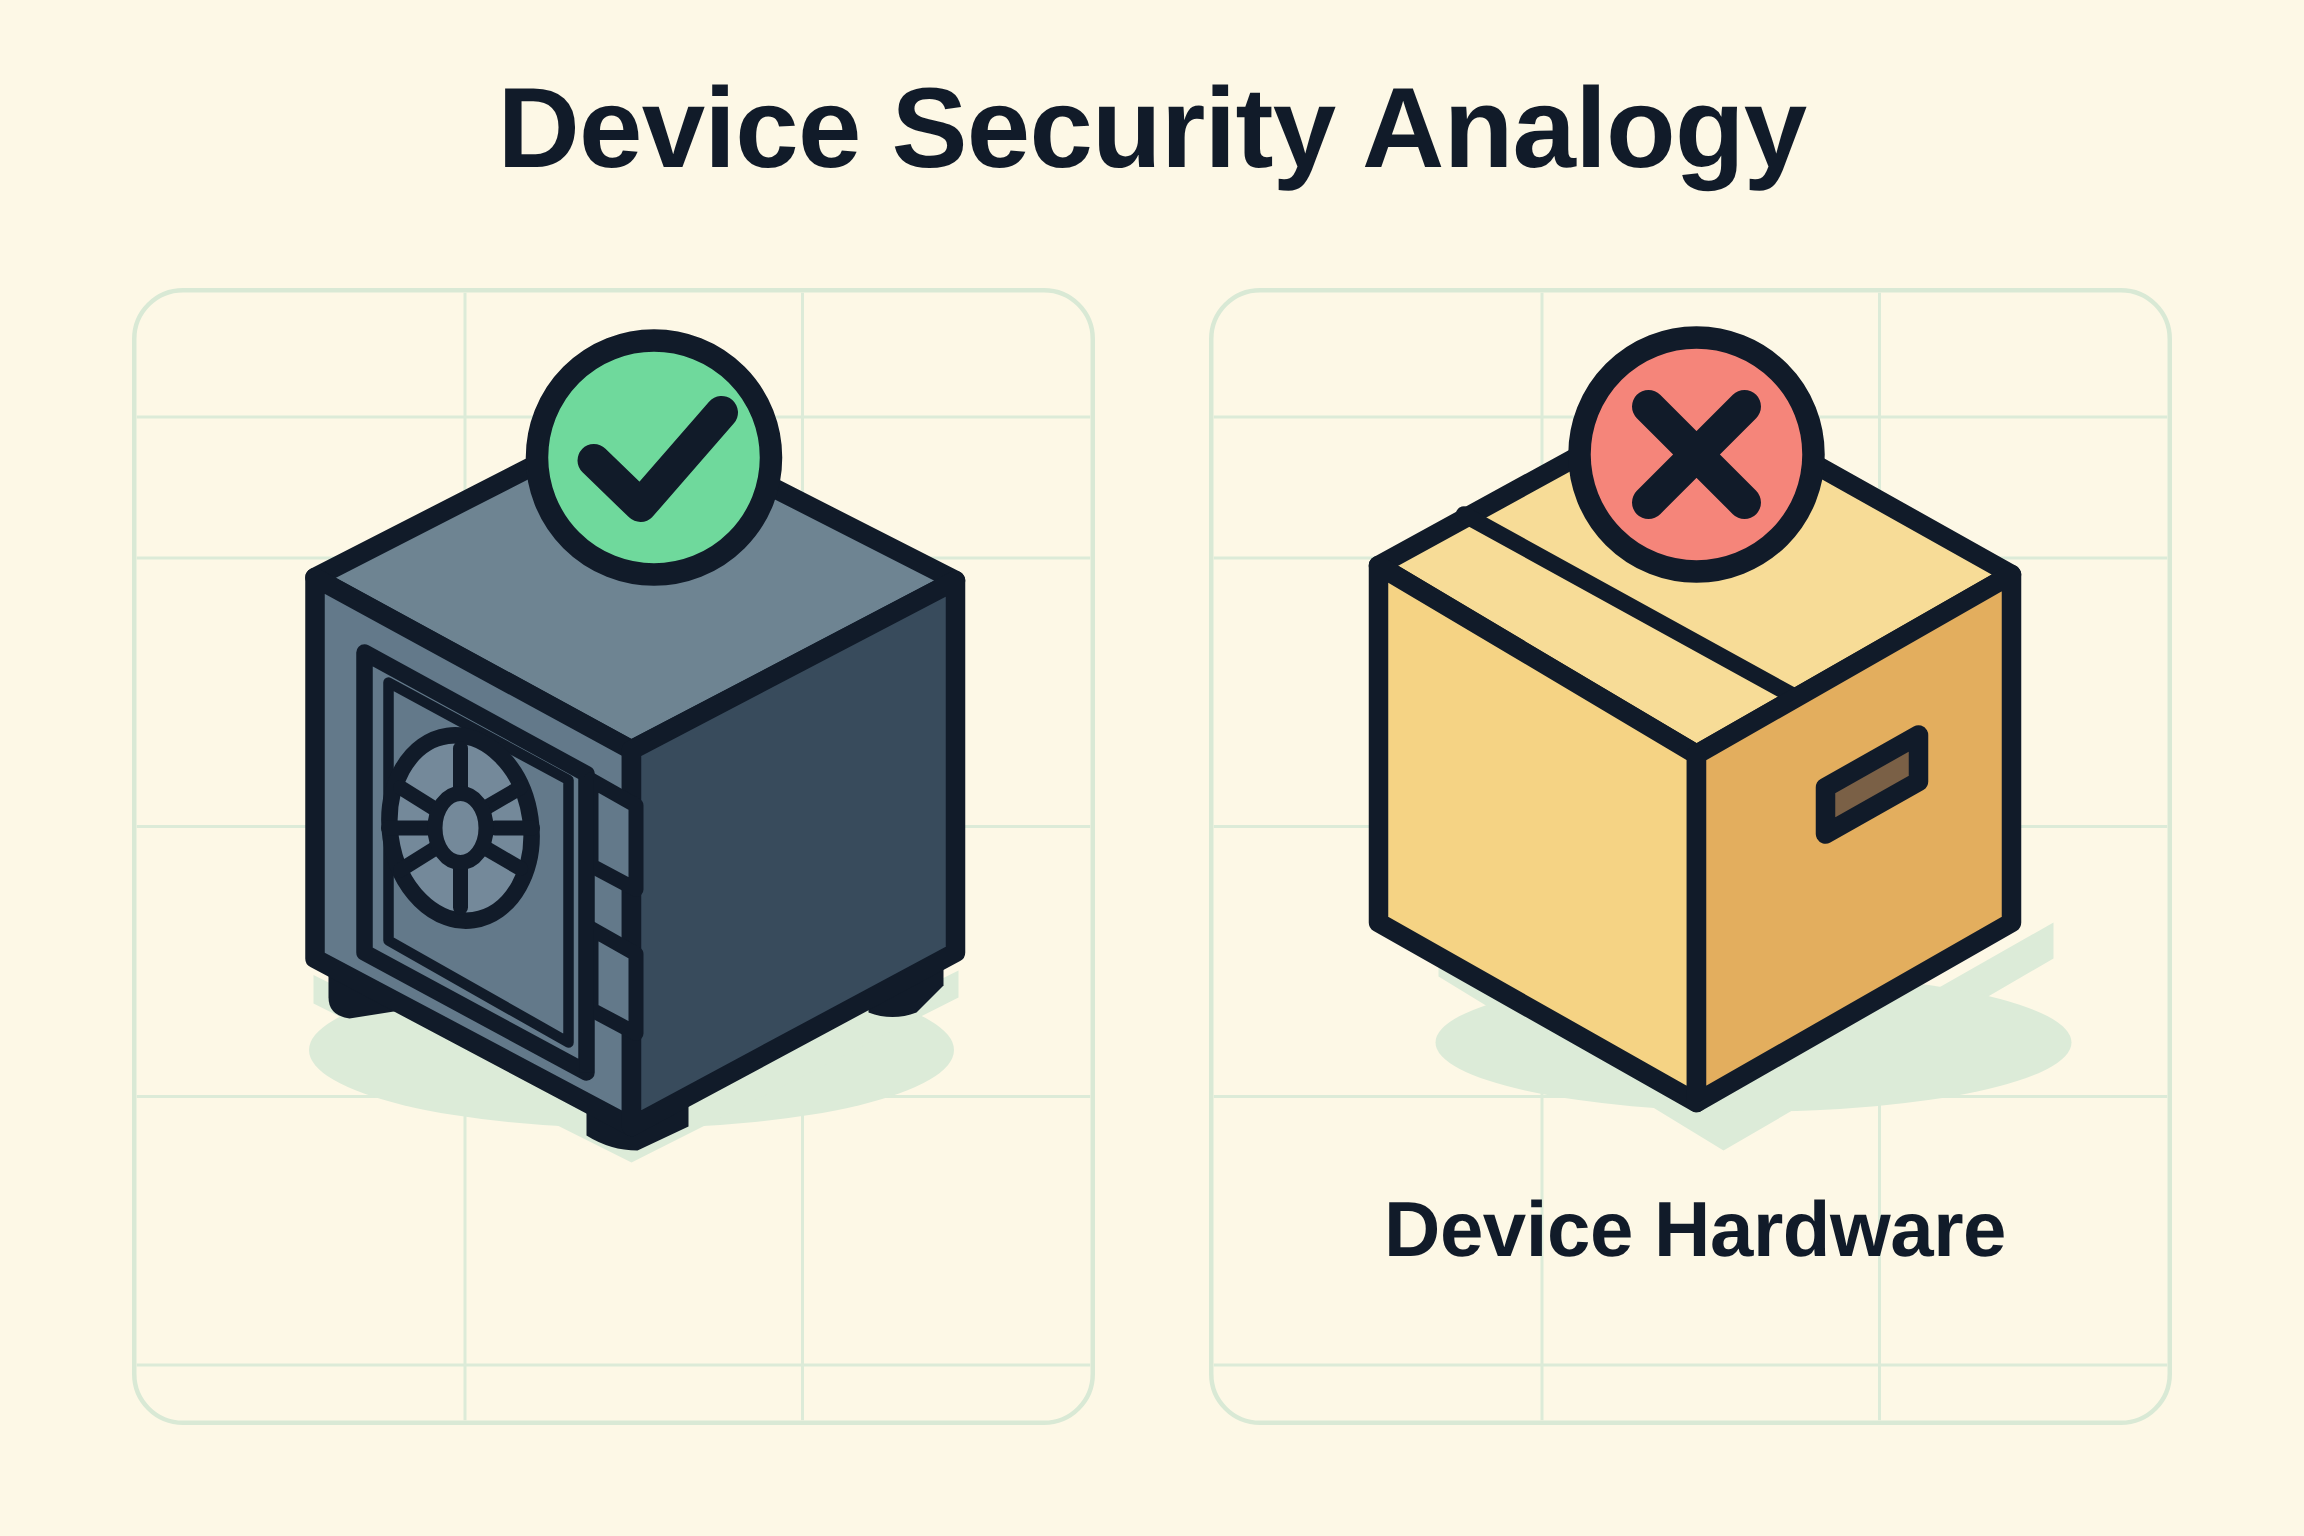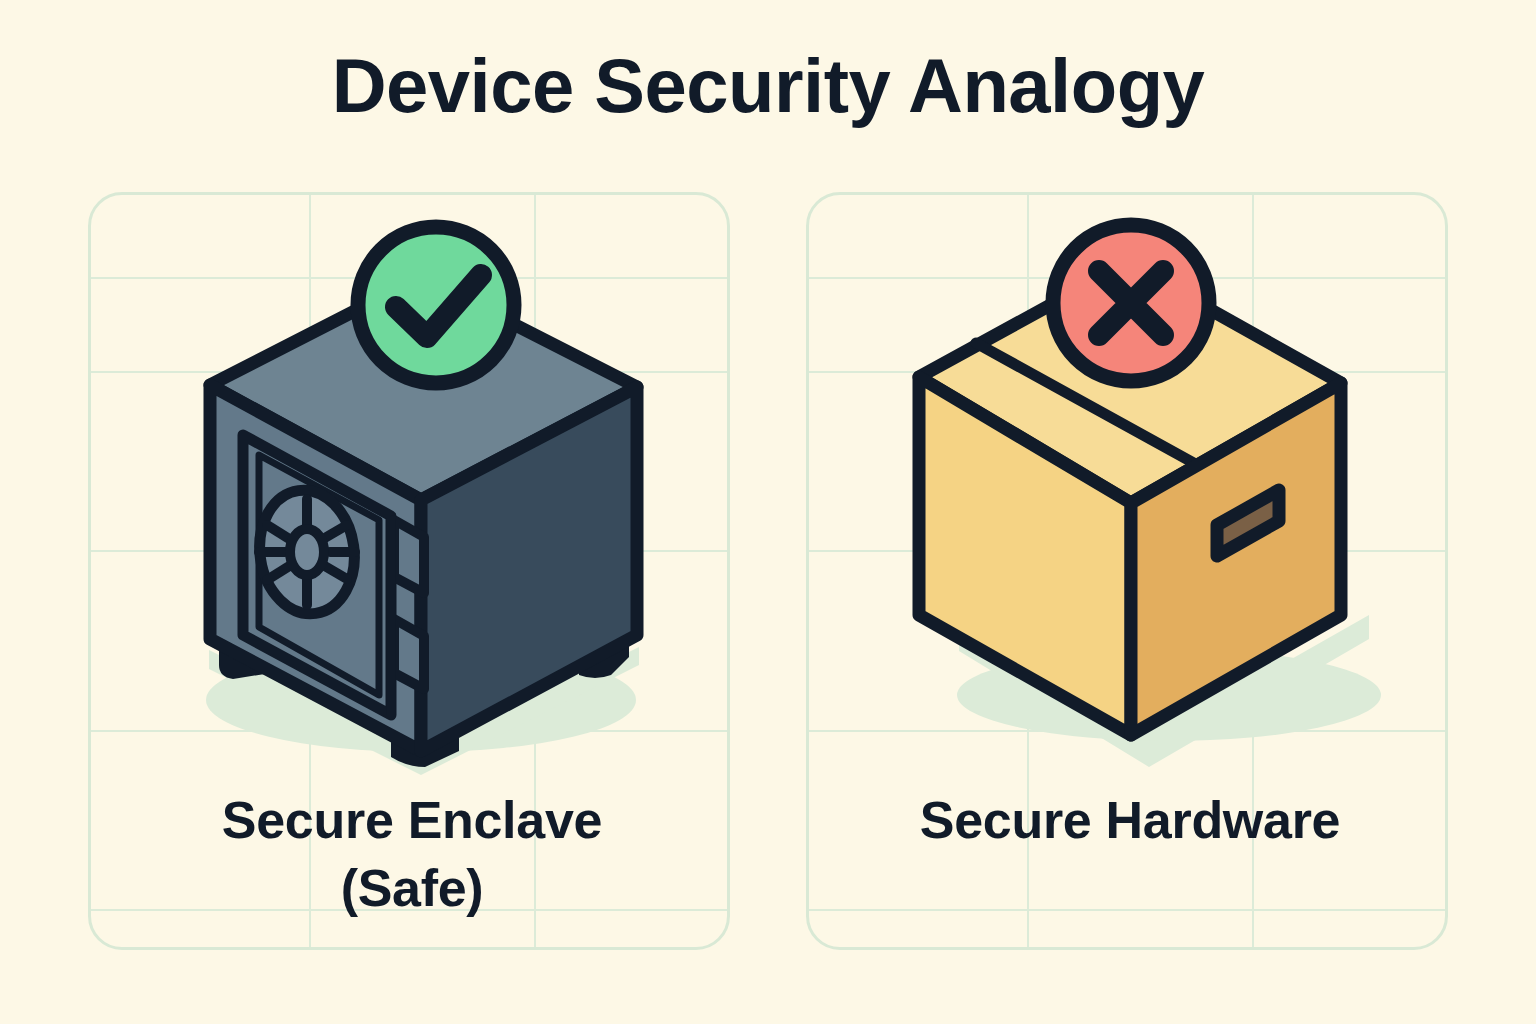--- a/index.html
+++ b/index.html
@@ -146,24 +146,20 @@
       </g>
 
       <path d="M300 323 L300 520" fill="none" stroke="#111B29" stroke-width="9"></path>
 
       <g>
         <circle cx="345" cy="110" r="78" fill="#6FD99C" stroke="#111B29" stroke-width="15"></circle>
         <path d="M305 112 L336 142 L390 80" fill="none" stroke="#111B29" stroke-width="22" stroke-linecap="round" stroke-linejoin="round"></path>
       </g>
     </svg>
 
-    <div class="caption">
-      <span>Secure Enclave</span>
-      <span class="l2">(Safe)</span>
-    </div>
   </div>
 
   <div class="panel panel-right">
 
     <div class="grid-lines">
       <div class="h" style="top:82px"></div>
       <div class="h" style="top:176px"></div>
       <div class="h" style="top:355px"></div>
       <div class="h" style="top:535px"></div>
       <div class="h" style="top:714px"></div>
@@ -188,17 +184,17 @@
         <path d="M408 330 L470 295 L470 326 L408 361 Z" fill="#7A6046" stroke="#111B29" stroke-width="13" stroke-linejoin="round"></path>
       </g>
 
       <g>
         <circle cx="322" cy="108" r="78" fill="#F5857A" stroke="#111B29" stroke-width="15"></circle>
         <path d="M290 76 L354 140 M354 76 L290 140" fill="none" stroke="#111B29" stroke-width="22" stroke-linecap="round"></path>
       </g>
     </svg>
 
     <div class="caption">
-      <span>Secure Hardware</span>
+      <span>Device Hardware</span>
     </div>
   </div>
 
 </div>
 
 </body></html>

